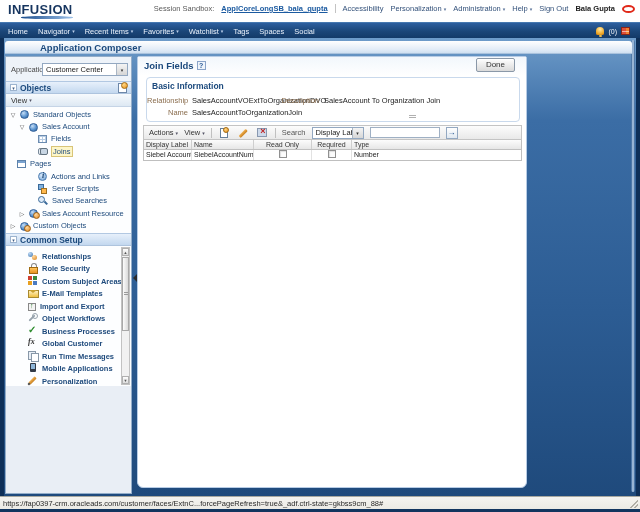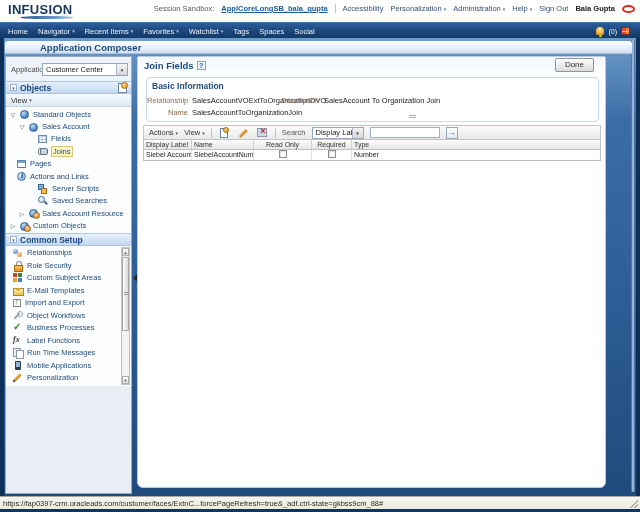--- a/index.html
+++ b/index.html
@@ -73,21 +73,21 @@
   .menu-btn { font-size:7.5px; color:#333; display:inline-flex; align-items:center; gap:2px; }
   .menu-btn .caret { font-size:5px; color:#556; }
 
   .tree { position:absolute; left:0; right:0; top:50px; height:126px; background:#fdfeff; padding-top:1px; overflow:hidden; }
   .trow { height:12.4px; display:flex; align-items:center; gap:3px; white-space:nowrap; }
   .ttoggle { width:8px; font-size:6px; color:#555; text-align:center; flex:none; }
   .tlabel { font-size:7.5px; color:#1e4a7c; padding:0 1px; }
   .tlabel.selected { background:#fdf6c8; border:1px solid #d8c478; }
 
   .common-list { position:absolute; left:0; right:0; top:189px; height:140px; background:#fdfeff; padding-top:2px; overflow:hidden; }
-  .crow { height:12.5px; display:flex; align-items:flex-start; gap:4px; padding-left:7px; white-space:nowrap; }
+  .crow { height:12.5px; display:flex; align-items:flex-end; gap:4px; padding-left:22px; white-space:nowrap;font-weight:bold; }
   .clabel { font-size:7.5px; color:#1e4a7c; }
   .sidebar-filler { position:absolute; left:0; right:0; top:329px; bottom:0; background:#e9eef5; }
 
   
   .sb { position:absolute; right:1px; top:1px; width:9px; height:138px; background:#f1f1f1; border:1px solid #c2c2c2; }
   .sb-up, .sb-down { position:absolute; left:0; width:7px; height:8px; background:linear-gradient(#fefefe,#dcdcdc); border:1px solid #b0b0b0;
                      font-size:4px; color:#555; text-align:center; line-height:7px; }
   .sb-up { top:0; } .sb-down { bottom:0; }
   .sb-thumb { position:absolute; left:0; top:9px; width:7px; height:74px; background:linear-gradient(90deg,#fcfcfc,#dadada); border:1px solid #a8a8a8; }
   .sb-thumb::after { content:""; position:absolute; left:1px; top:34px; width:4px; height:3px;
@@ -135,21 +135,21 @@
   .ic-fx::after { content:"fx"; position:absolute; left:0; top:-1px; font:italic bold 8px "Liberation Serif",serif; color:#333; }
   .ic-msg::before { content:""; position:absolute; left:0; top:0; width:6px; height:7px; background:#e8eef5; border:1px solid #8898a8; }
   .ic-msg::after  { content:""; position:absolute; left:2.5px; top:2px; width:6px; height:7px; background:#fff; border:1px solid #8898a8; }
   .ic-mobile { }
   .ic-mobile::before { content:""; position:absolute; left:2px; top:0; width:6px; height:9px; background:#323a46; border-radius:1px; }
   .ic-mobile::after  { content:""; position:absolute; left:3px; top:1px; width:4px; height:5px; background:#8fb6d8; }
   .ic-pers::before { content:""; position:absolute; left:0; top:3px; width:9px; height:3px; background:linear-gradient(#f0b050,#c88020); transform:rotate(-45deg); border-radius:1px; }
   .ic-pers::after  { content:""; position:absolute; left:0; top:7px; width:2px; height:2px; background:#444; transform:rotate(-45deg); }
 
   
-  .main { position:absolute; left:137px; top:56px; width:469px; height:432px;
+  .main { position:absolute; left:137px; top:56px; width:390px; height:432px;
           background:#fff; border:1px solid #b7cce5; border-radius:2px 2px 6px 6px; }
   .main-titlebar { position:absolute; left:0; top:0; right:0; height:19px;
           background:linear-gradient(#f2f7fc,#ffffff); }
   .main-title { position:absolute; left:6px; top:3px; font-size:9.5px; font-weight:bold; color:#1c4a7d; display:flex; gap:3px; align-items:center; }
   .help-icon { display:inline-block; width:9px; height:9px; border:1px solid #8aa4c8; background:#eef4fb; color:#2a5a96;
                font-size:7px; font-weight:bold; text-align:center; line-height:8px; }
   .done-btn { position:absolute; right:11px; top:1px; padding:1px 9px 2px; font-size:8px; color:#333;
               background:linear-gradient(#fefefe,#dadada); border:1px solid #8a98a8; border-radius:2px; box-shadow:inset 0 1px 0 #fff; }
 
   .basic-box { position:absolute; left:8px; top:20px; right:6px; height:45px;
@@ -327,21 +327,21 @@
         <div class="trow" style="padding-left: 21px;">
           <span class="ttoggle"></span>
           <span class="ic ic-join"></span>
           <span class="tlabel selected">Joins</span>
         </div>
         <div class="trow" style="">
           <span class="ttoggle"></span>
           <span class="ic ic-page"></span>
           <span class="tlabel">Pages</span>
         </div>
-        <div class="trow" style="">
+        <div class="trow" style="padding-left: 21px;">
           <span class="ttoggle"></span>
           <span class="ic ic-info"></span>
           <span class="tlabel">Actions and Links</span>
         </div>
         <div class="trow" style="padding-left: 21px;">
           <span class="ttoggle"></span>
           <span class="ic ic-script"></span>
           <span class="tlabel">Server Scripts</span>
         </div>
         <div class="trow" style="padding-left: 21px;">
@@ -395,21 +395,21 @@
         <div class="crow">
           <span class="ic ic-workflow"></span>
           <span class="clabel">Object Workflows</span>
         </div>
         <div class="crow">
           <span class="ic ic-check"></span>
           <span class="clabel">Business Processes</span>
         </div>
         <div class="crow">
           <span class="ic ic-fx"></span>
-          <span class="clabel">Label Functions</span>
+          <span class="clabel">Global Customer</span>
         </div>
         <div class="crow">
           <span class="ic ic-msg"></span>
           <span class="clabel">Run Time Messages</span>
         </div>
         <div class="crow">
           <span class="ic ic-mobile"></span>
           <span class="clabel">Mobile Applications</span>
         </div>
         <div class="crow">

